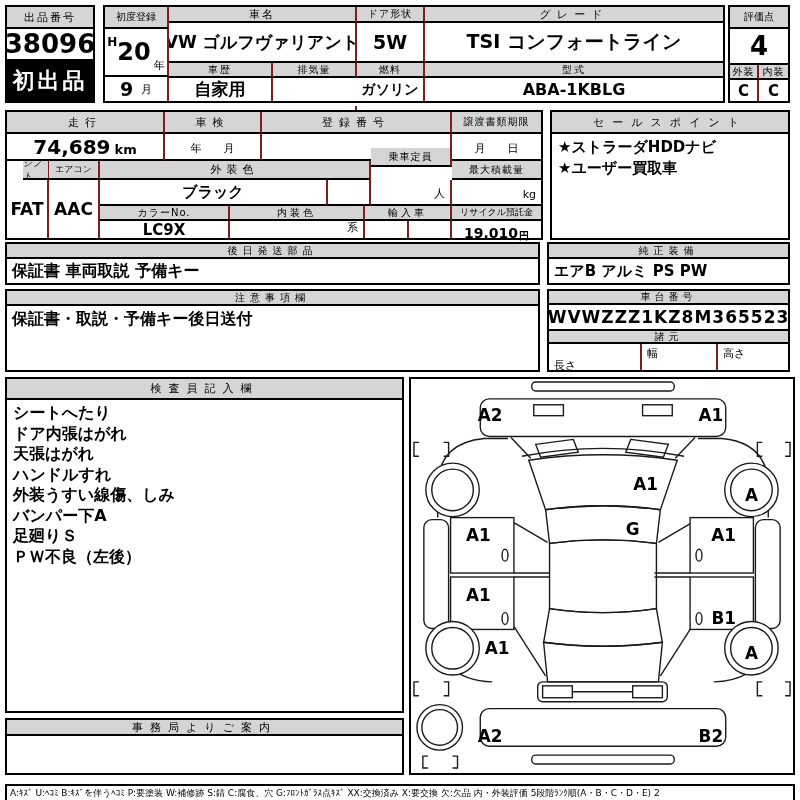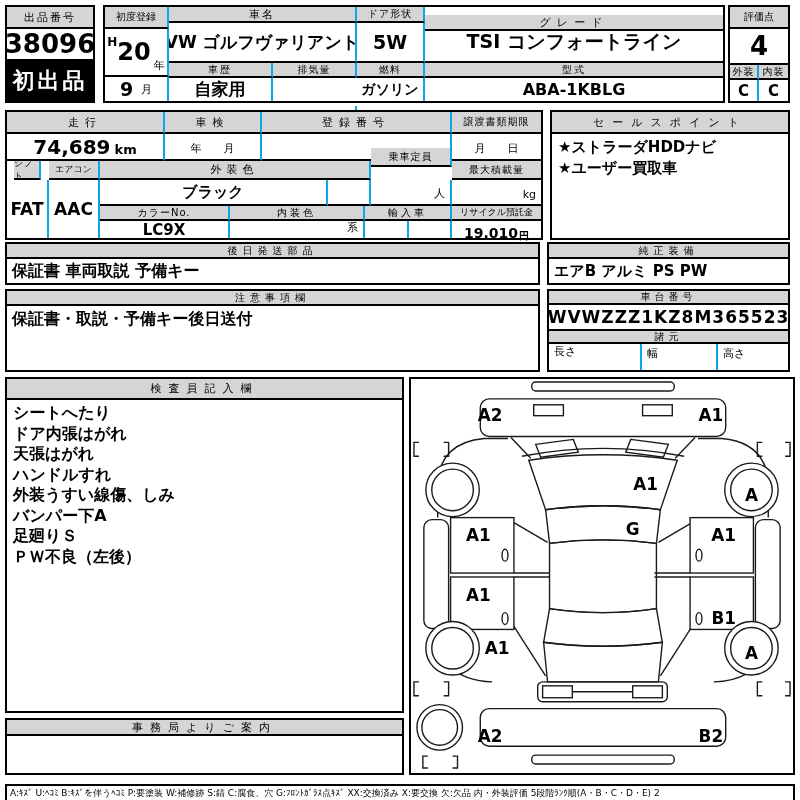--- a/index.html
+++ b/index.html
@@ -4,21 +4,21 @@
 <style>
   html,body{margin:0;padding:0;background:#fff;}
   .sheet{position:relative;width:800px;height:800px;background:#fff;
          font-family:"DejaVu Sans","Liberation Sans",sans-serif;color:#000;}
   .box{position:absolute;border:2px solid #000;background:#fff;box-sizing:border-box;}
   .c{position:absolute;box-sizing:border-box;overflow:hidden;display:flex;align-items:center;justify-content:center;}
   .h{background:#d5d5d5;font-size:11px;letter-spacing:2px;font-weight:normal;}
   .h10{font-size:10px;letter-spacing:1px;}
   .h9{font-size:9px;letter-spacing:0;}
   .v{font-weight:bold;}
-  .br{border-right:2px solid #0ea5e9;}
+  .br{border-right:2px solid #7f1d1d;}
   .bb{border-bottom:2px solid #000;}
   .unit{font-size:10px;font-weight:bold;margin-left:4px;align-self:flex-end;padding-bottom:2px;}
   .smallv{font-size:11px;font-weight:normal;align-items:flex-end;padding-bottom:3px;}
   .leftv{justify-content:flex-start;padding-left:5px;}
   .rightv{justify-content:flex-end;padding-right:5px;}
   .badge{background:#000;color:#fff;font-weight:bold;font-size:22px;letter-spacing:3px;}
   .lines{position:absolute;box-sizing:border-box;padding:3px 6px;}
   .lines div{font-weight:bold;font-size:15px;line-height:21px;white-space:nowrap;}
   .insp div{font-size:16px;line-height:20.5px;}
   svg{display:block;}
@@ -57,21 +57,21 @@
     <div class="c v br" style="left:168px;top:71px;width:84px;height:23px;margin-top:28px;">
       <span style="font-size:17px;">1400</span>
         <span class="unit">cc</span>
     </div>
 
     <div class="c h br bb h10" style="left:252px;top:0;width:68px;height:16px;">ドア形状</div>
     <div class="c v br bb" style="left:252px;top:16px;width:68px;height:40px;font-size:19px;">5W</div>
     <div class="c h br bb h10" style="left:252px;top:56px;width:68px;height:15px;">燃料</div>
     <div class="c v br" style="left:252px;top:71px;width:68px;height:23px;font-size:14px;">ガソリン</div>
 
-    <div class="c h bb" style="left:320px;top:8px;width:298px;height:16px;letter-spacing:6px;">グレード</div>
+    <div class="c h bb" style="left:320px;top:0;width:298px;height:16px;letter-spacing:6px;">グレード</div>
     <div class="c v bb" style="left:320px;top:16px;width:298px;height:40px;font-size:19px;white-space:nowrap;">TSI コンフォートライン</div>
     <div class="c h bb" style="left:320px;top:56px;width:298px;height:15px;font-size:10px;">型式</div>
     <div class="c v" style="left:320px;top:71px;width:298px;height:23px;font-size:16px;">ABA-1KBLG</div>
   </div>
 
   <div class="box" style="left:728px;top:5px;width:62px;height:98px;">
     <div class="c h bb" style="left:0;top:0;width:58px;height:22px;font-size:10px;letter-spacing:0;">評価点</div>
     <div class="c v bb" style="left:0;top:22px;width:58px;height:36px;font-size:26px;">4</div>
     <div class="c h br bb h10" style="left:0;top:58px;width:29px;height:15px;">外装</div>
     <div class="c h bb h10" style="left:29px;top:58px;width:29px;height:15px;">内装</div>
@@ -86,21 +86,21 @@
     <div class="c h bb h10" style="left:445px;top:0;width:89px;height:22px;">譲渡書類期限</div>
 
     <div class="c v br bb" style="left:0;top:22px;width:158px;height:27px;">
       <span style="font-size:20px;">74,689</span>
         <span class="unit" style="font-size:13px;">km</span>
     </div>
     <div class="c smallv br bb" style="left:158px;top:22px;width:97px;height:27px;">年　　月</div>
     <div class="c br bb" style="left:255px;top:22px;width:190px;height:27px;"></div>
     <div class="c smallv bb" style="left:445px;top:22px;width:89px;height:27px;">月　　日</div>
 
-    <div class="c h br bb h9" style="left:7px;top:49px;width:27px;height:19px;">シフト</div>
+    <div class="c h br bb h9" style="left:16px;top:49px;width:27px;height:19px;font-style:italic;">シフト</div>
     <div class="c h br bb h9" style="left:42px;top:49px;width:51px;height:19px;">エアコン</div>
     <div class="c h br bb" style="left:93px;top:49px;width:271px;height:19px;letter-spacing:5px;">外装色</div>
     <div class="c h br bb h10" style="left:364px;top:36px;width:81px;height:19px;text-align:center;">乗車定員</div>
     <div class="c h bb h10" style="left:445px;top:49px;width:89px;height:19px;">最大積載量</div>
 
     <div class="c v br" style="left:0;top:68px;width:42px;height:58px;font-size:17px;">FAT</div>
     <div class="c v br" style="left:42px;top:68px;width:51px;height:58px;font-size:17px;">AAC</div>
     <div class="c v br bb" style="left:93px;top:68px;width:228px;height:26px;font-size:15px;">ブラック</div>
     <div class="c br bb" style="left:321px;top:68px;width:43px;height:26px;"></div>
     <div class="c smallv rightv br bb" style="left:364px;top:68px;width:81px;height:26px;">人</div>
@@ -141,21 +141,21 @@
 
   <div class="box" style="left:5px;top:289px;width:535px;height:83px;">
     <div class="c h bb h10" style="left:0;top:0;width:531px;height:15px;letter-spacing:5px;">注意事項欄</div>
     <div class="c v leftv" style="left:0;top:15px;width:531px;height:26px;font-size:16px;align-items:center;">保証書・取説・予備キー後日送付</div>
   </div>
 
   <div class="box" style="left:547px;top:289px;width:243px;height:83px;">
     <div class="c h bb h10" style="left:0;top:0;width:239px;height:14px;letter-spacing:4px;">車台番号</div>
     <div class="c v bb" style="left:0;top:14px;width:239px;height:26px;font-size:17px;letter-spacing:1px;">WVWZZZ1KZ8M365523</div>
     <div class="c h bb h10" style="left:0;top:40px;width:239px;height:13px;letter-spacing:4px;">諸元</div>
-    <div class="c br leftv" style="left:0;top:53px;width:93px;height:26px;font-size:11px;align-items:flex-start;padding-top:0;">長さ</div>
+    <div class="c br leftv" style="left:0;top:53px;width:93px;height:26px;font-size:11px;align-items:flex-start;padding-top:14px;">長さ</div>
     <div class="c br leftv" style="left:93px;top:53px;width:76px;height:26px;font-size:11px;align-items:flex-start;padding-top:2px;">幅</div>
     <div class="c leftv" style="left:169px;top:53px;width:70px;height:26px;font-size:11px;align-items:flex-start;padding-top:2px;">高さ</div>
   </div>
 
   <div class="box" style="left:5px;top:377px;width:399px;height:336px;">
     <div class="c h bb" style="left:0;top:0;width:395px;height:21px;letter-spacing:7px;">検査員記入欄</div>
     <div class="lines insp" id="inspector-lines" style="left:0;top:21px;width:395px;height:311px;">
         <div>シートへたり</div>
         <div>ドア内張はがれ</div>
         <div>天張はがれ</div>

